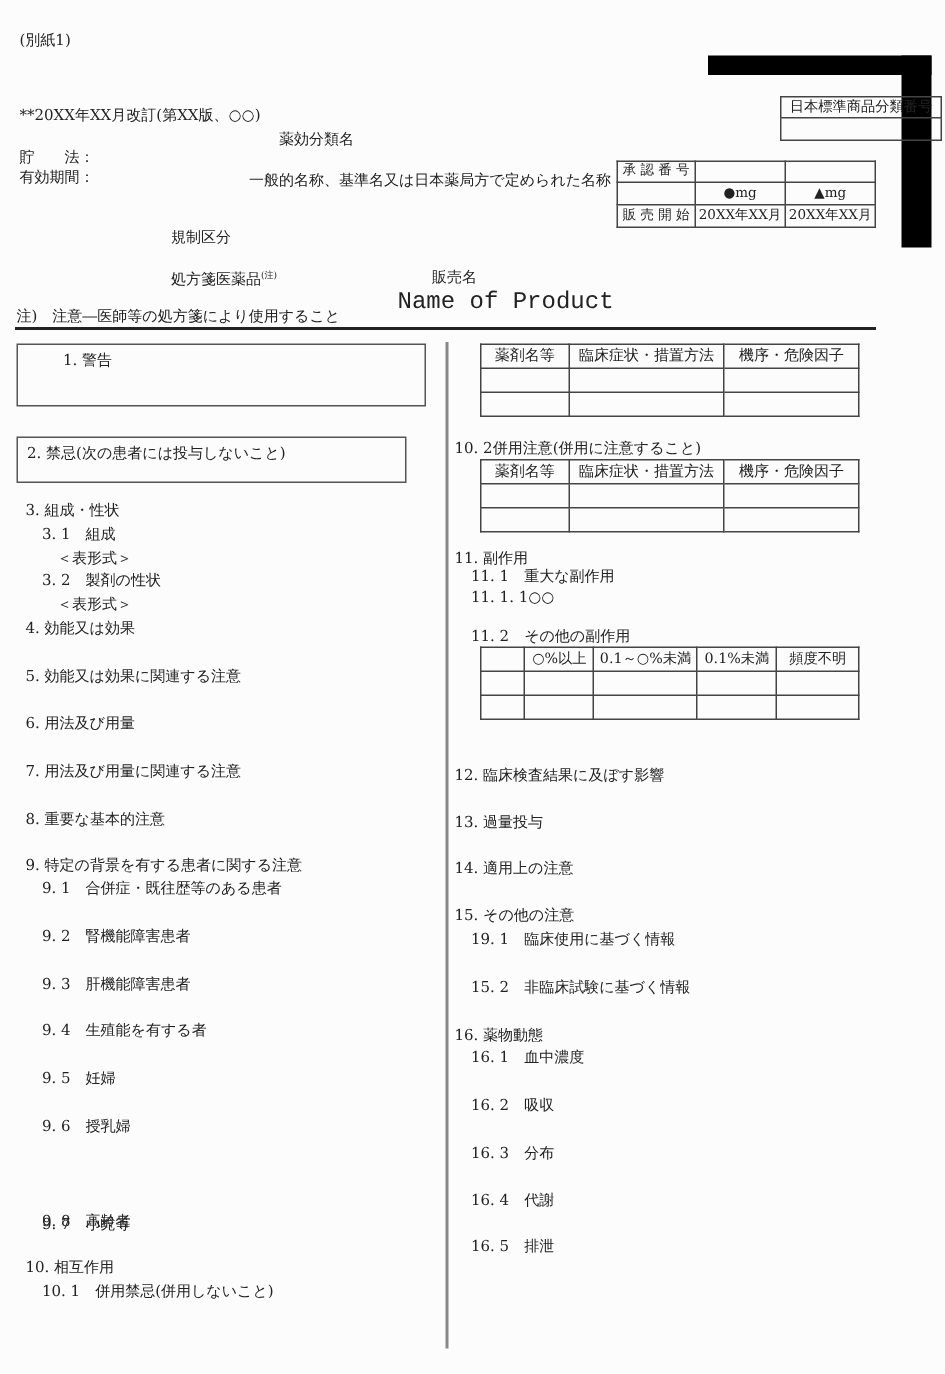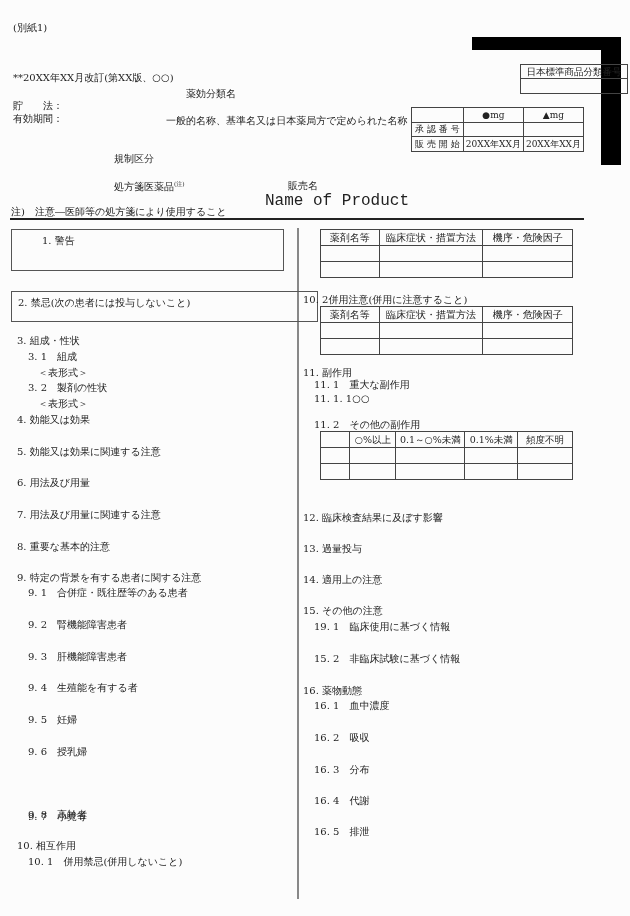--- a/index.html
+++ b/index.html
@@ -41,44 +41,44 @@
         <td style="height:14px;font-size:9.5px;">日本標準商品分類番号</td>
       </tr>
   <tr>
         <td style="height:15px;"></td>
       </tr>
 </tbody>
   </table>
 
 <table style="left:411px;top:107px;width:173px;font-size:9px;">
   <tbody>
-      <tr style="height:15px;">
+      <tr style="height:14px;">
+    <td>承 認 番 号</td>
+    <td></td>
+    <td></td>
+  </tr>
+  <tr style="height:15px;">
     <td style="width:57px;"></td>
     <td style="width:58px;">●mg</td>
     <td style="width:58px;">▲mg</td>
-  </tr>
-  <tr style="height:14px;">
-    <td>承 認 番 号</td>
-    <td></td>
-    <td></td>
   </tr>
   <tr style="height:15px;">
     <td>販 売 開 始</td>
     <td>20XX年XX月</td>
     <td>20XX年XX月</td>
   </tr>
 </tbody>
   </table>
 
 <div class="vline" style="left:297px;top:228px;height:671px;"></div>
 
 <div class="box" style="left:11px;top:229px;width:273px;height:42px;">
   <div class="abs t" style="left:6px;top:5px;margin-left:24px;">1. 警告</div>
 </div>
-<div class="box" style="left:11px;top:291px;width:307px;height:31px;">
+<div class="box" style="left:11px;top:291px;width:260px;height:31px;">
   <div class="abs t" style="left:6px;top:5px;">2. 禁忌(次の患者には投与しないこと)</div>
 </div>
 
 <div id="left-items">
   <div class="abs t" style="left:17px;top:335px;">3. 組成・性状</div>
   <div class="abs t" style="left:28px;top:351px;">3. 1　組成</div>
   <div class="abs t" style="left:38px;top:367px;">＜表形式＞</div>
   <div class="abs t" style="left:28px;top:382px;">3. 2　製剤の性状</div>
   <div class="abs t" style="left:38px;top:398px;">＜表形式＞</div>
   <div class="abs t" style="left:17px;top:414px;">4. 効能又は効果</div>

